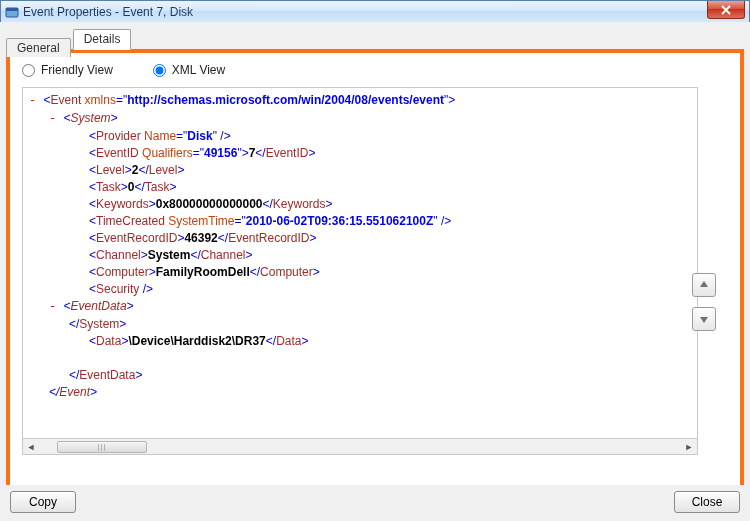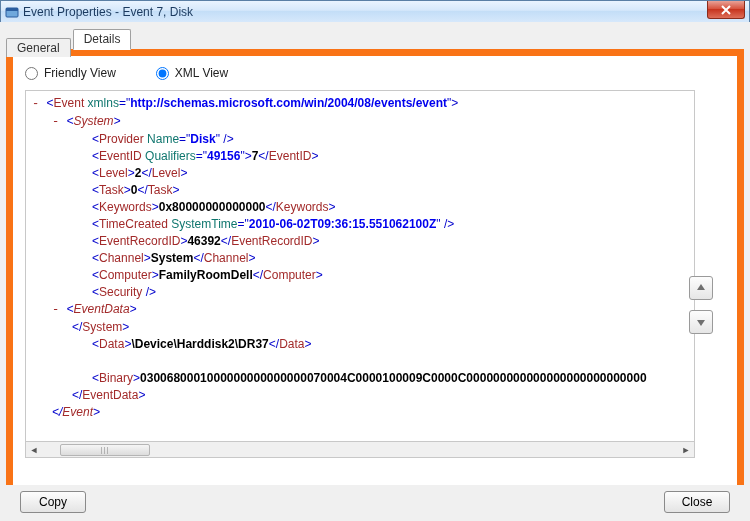--- a/index.html
+++ b/index.html
@@ -67,21 +67,21 @@
     position:relative;
     top:7px;
   }
   .tab.active {
     background: #ffffff;
     border-bottom: 1px solid #fff;
     top:0;
     padding-bottom:3px;
   }
   .panel {
-    border: 7px solid #f97316;
+    border: 4px solid #f97316;
     background: #fff;
     height: 444px;
     padding: 10px 12px;
     position:relative;
   }
   .radiorow {
     display:flex;
     gap: 40px;
     align-items:center;
     margin-bottom:10px;
@@ -95,21 +95,21 @@
     border: 1px solid #c8c8c8;
     height: 352px;
     overflow: auto;
     background:#fff;
     padding: 4px 6px;
     font-family: Verdana, Tahoma, sans-serif;
     font-size: 12px;
     white-space: nowrap;
   }
   .x-elem { color: #a22a2a; }
-  .x-attrname { color: #0f766e; text-align: center; }
+  .x-attrname { color: #c2410c; text-align: center; }
   .x-attrval { color: #0000ee; font-weight:bold; }
   .x-text { color: #000; font-weight:bold; }
   .x-bracket { color: #0000cc; }
   .x-toggle { color: #a22a2a; font-family: "Courier New", monospace; cursor:pointer; margin-right:4px;}
   .indent0 { padding-left: 0px; }
   .indent1 { padding-left: 20px; font-style: italic; }
   .indent2 { padding-left: 40px; }
   .indent3 { padding-left: 60px; }
   .line { line-height: 17px; }
 
@@ -155,21 +155,21 @@
     border-radius:3px;
     display:flex;align-items:center;justify-content:center;
     cursor:pointer;
     font-size:11px;color:#555;
   }
 
   .bottombar {
     position:absolute;
     left:0;right:0;bottom:0;
     height:36px;
-    padding: 6px 20px;
+    padding: 6px 10px;
     display:flex;
     justify-content:space-between;
     background:#f0f0f0;
   }
   .btn {
     min-width:66px;
     height:22px;
     border:1px solid #8a8a8a;
     background: linear-gradient(#fdfdfd,#e4e4e4);
     border-radius:3px;
@@ -264,23 +264,20 @@
             <span class="x-toggle">-</span>
             <span class="x-bracket">&lt;</span><span class="x-elem">EventData</span><span class="x-bracket">&gt;</span>
           </div>
           <div class="line indent2">
             <span class="x-bracket">&lt;/</span><span class="x-elem">System</span><span class="x-bracket">&gt;</span>
           </div>
           <div class="line indent3">
             <span class="x-bracket">&lt;</span><span class="x-elem">Data</span><span class="x-bracket">&gt;</span><span class="x-text">\Device\Harddisk2\DR37</span><span class="x-bracket">&lt;/</span><span class="x-elem">Data</span><span class="x-bracket">&gt;</span>
           </div>
           <div class="line indent3">&nbsp;</div>
-          <div class="line indent3">
-            <span class="x-bracket">&lt;</span><span class="x-elem">Binary</span><span class="x-bracket">&gt;</span><span class="x-text">0300680001000000000000000070004C0000100009C0000C000000000000000000000000000</span>
-          </div>
           <div class="line indent2">
             <span class="x-bracket">&lt;/</span><span class="x-elem">EventData</span><span class="x-bracket">&gt;</span>
           </div>
           <div class="line indent1">
             <span class="x-bracket">&lt;/</span><span class="x-elem">Event</span><span class="x-bracket">&gt;</span>
           </div>
         </div>
         <div class="hscroll">
           <div class="arrow">◄</div>
           <div class="track">

